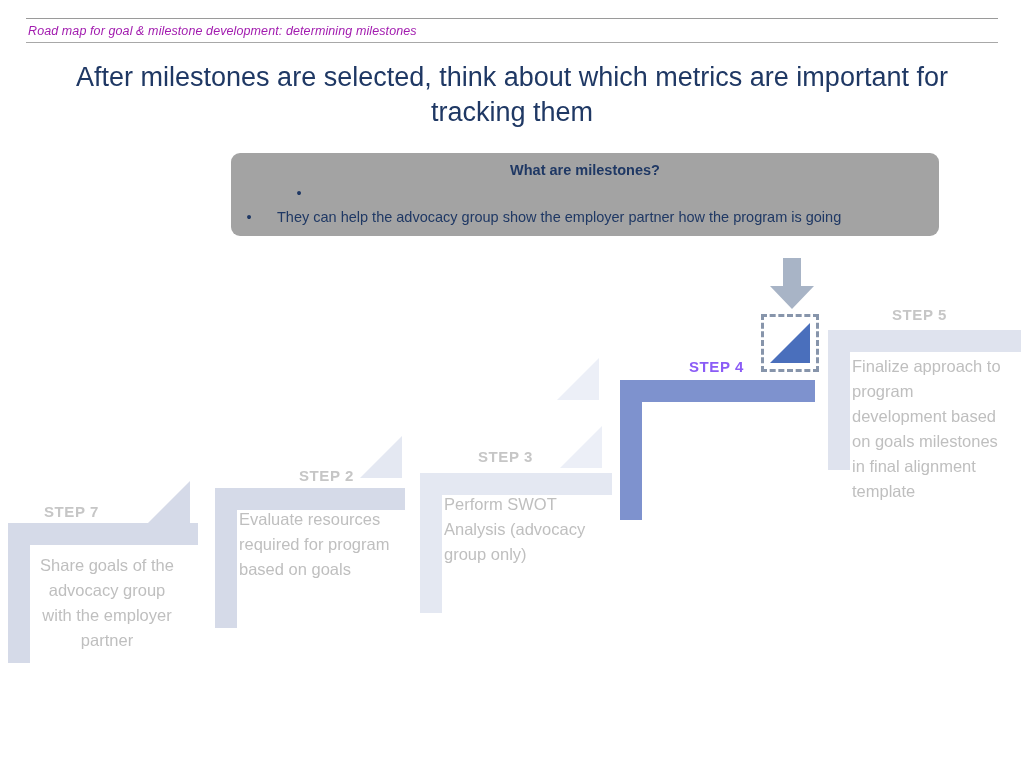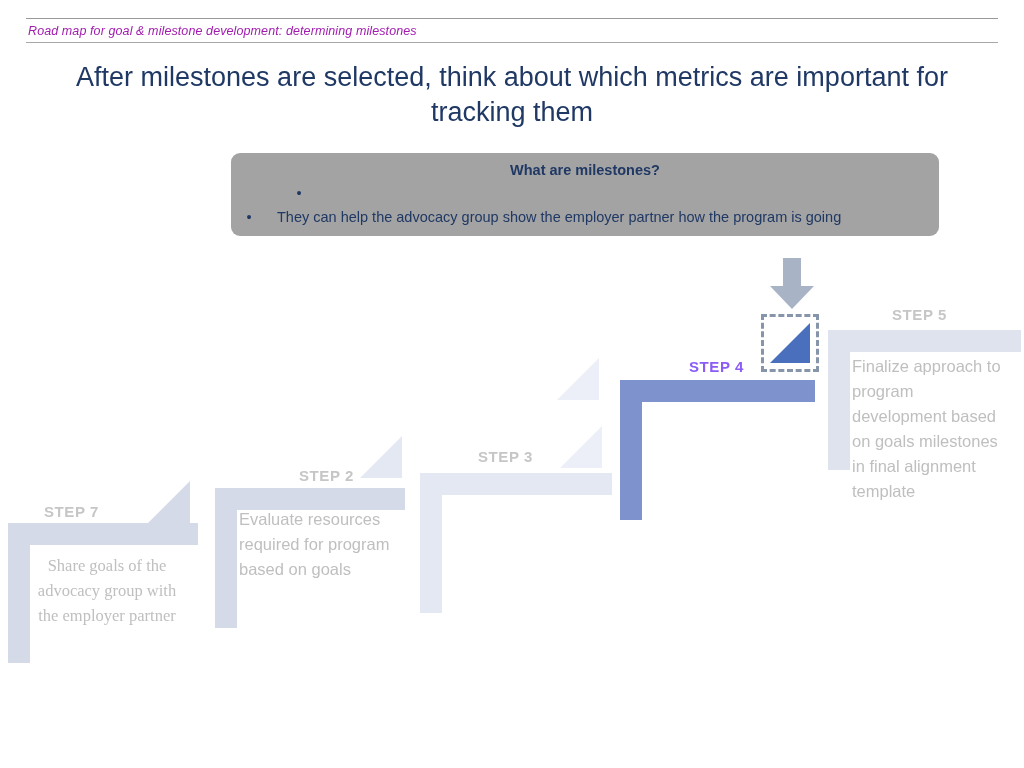--- a/index.html
+++ b/index.html
@@ -189,40 +189,41 @@
 </div>
 
 <div class="step inactive" style="left:0px; top:495px; width:210px; height:210px;">
   <div class="step-label" style="left:44px; top:8px;">STEP 7</div>
   <div class="step-corner" style="left:148px; top:481px; width:0;"></div>
   <svg style="position:absolute; left:148px; top:-14px;" width="42" height="42" viewBox="0 0 42 42">
     <polygon points="0,42 42,42 42,0" fill="#d5dae8"></polygon>
   </svg>
   <div class="step-bar-h" style="left:8px; top:28px; width:190px; height:22px; background:#d5dae8;"></div>
   <div class="step-bar-v" style="left:8px; top:28px; width:22px; height:140px; background:#d5dae8;"></div>
-  <div class="step-text" style="left:32px; top:58px; width:150px; text-align:center;font-family:Liberation Serif, serif;">Share goals of the advocacy group with the employer partner</div>
+  <div class="step-text" style="left:32px; top:58px; width:150px; text-align:center;">Share goals of the advocacy group with the employer partner</div>
 </div>
 
 <div class="step inactive" style="left:205px; top:450px; width:210px; height:210px;">
   <div class="step-label" style="left:94px; top:8px;margin-top:9px;">STEP 2</div>
   <svg style="position:absolute; left:155px; top:-14px;" width="42" height="42" viewBox="0 0 42 42">
     <polygon points="0,42 42,42 42,0" fill="#e4e8f2"></polygon>
   </svg>
   <div class="step-bar-h" style="left:10px; top:38px; width:190px; height:22px; background:#d5dae8;"></div>
   <div class="step-bar-v" style="left:10px; top:38px; width:22px; height:140px; background:#d5dae8;"></div>
   <div class="step-text" style="left:34px; top:57px; width:160px; text-align:left;">Evaluate resources required for program based on goals</div>
 </div>
 
 <div class="step inactive" style="left:410px; top:398px; width:212px; height:215px;margin-top:42px;">
   <div class="step-label" style="left:68px; top:8px;">STEP 3</div>
   <svg style="position:absolute; left:150px; top:-14px;" width="42" height="42" viewBox="0 0 42 42">
     <polygon points="0,42 42,42 42,0" fill="#eceff7"></polygon>
   </svg>
   <div class="step-bar-h" style="left:10px; top:33px; width:192px; height:22px; background:#e4e8f2;"></div>
   <div class="step-bar-v" style="left:10px; top:33px; width:22px; height:140px; background:#e4e8f2;"></div>
+  <div class="step-text" style="left:34px; top:52px; width:165px; text-align:left;">Perform SWOT Analysis (advocacy group only)</div>
 </div>
 
 <div class="step active" style="left:615px; top:350px; width:215px; height:270px;">
   <div class="step-label" style="left:74px; top:8px;">STEP 4</div>
   <svg style="position:absolute; left:-58px; top:8px;" width="42" height="42" viewBox="0 0 42 42">
     <polygon points="0,42 42,42 42,0" fill="#eceff7"></polygon>
   </svg>
   <div class="step-bar-h" style="left:5px; top:30px; width:195px; height:22px; background:#7e92ce;"></div>
   <div class="step-bar-v" style="left:5px; top:30px; width:22px; height:140px; background:#7e92ce;"></div>
 </div>

